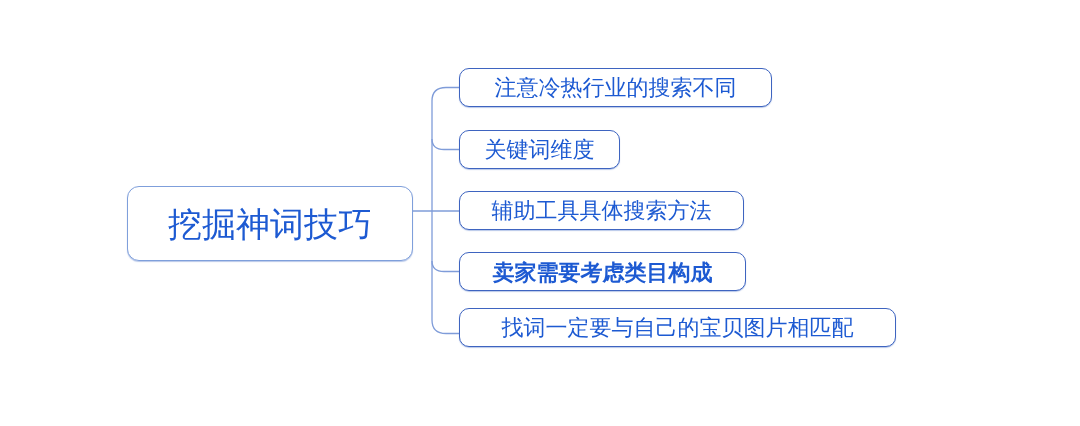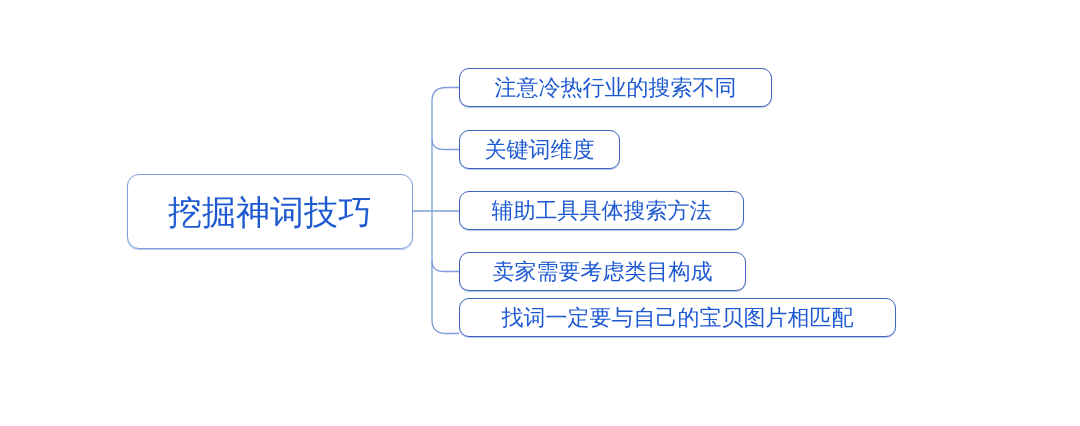--- a/index.html
+++ b/index.html
@@ -30,20 +30,21 @@
     background: #ffffff;
     color: var(--node-text, #1d5ad2);
     white-space: nowrap;
     line-height: 1;
   }
   .root-node {
     border: 1.5px solid var(--root-border, #7f9fdb);
     border-radius: 12px;
     font-size: 34px;
     box-shadow: 0 1px 1px rgba(125,155,215,0.55);
+    margin-top: 12px;
   }
   .child-node {
     border: 1.4px solid var(--child-border, #3e64c0);
     border-radius: 10px;
     font-size: 22px;
     box-shadow: 0 1px 1px rgba(125,155,215,0.55);
   }
 </style>
 </head>
 <body>
@@ -62,17 +63,17 @@
   </svg>
 
   <div class="node root-node" style="left:127px; top:174px; width:286px; height:75px;">挖掘神词技巧</div>
 
   <div class="node child-node" style="left:459px; top:68px; width:313px; height:39px;">注意冷热行业的搜索不同</div>
 
   <div class="node child-node" style="left:459px; top:130px; width:161px; height:39px;">关键词维度</div>
 
   <div class="node child-node" style="left:459px; top:191px; width:285px; height:39px;">辅助工具具体搜索方法</div>
 
-  <div class="node child-node" style="left:459px; top:252px; width:287px; height:39px;">卖家需要考虑类目构成</div>
+  <div class="node child-node" style="left:459px; top:252px; width:287px; height:39px;font-weight:bold;">卖家需要考虑类目构成</div>
 
-  <div class="node child-node" style="left:459px; top:298px; width:437px; height:39px;">找词一定要与自己的宝贝图片相匹配</div>
+  <div class="node child-node" style="left:459px; top:308px; width:437px; height:39px;">找词一定要与自己的宝贝图片相匹配</div>
 
 </div>
 
 </body></html>

